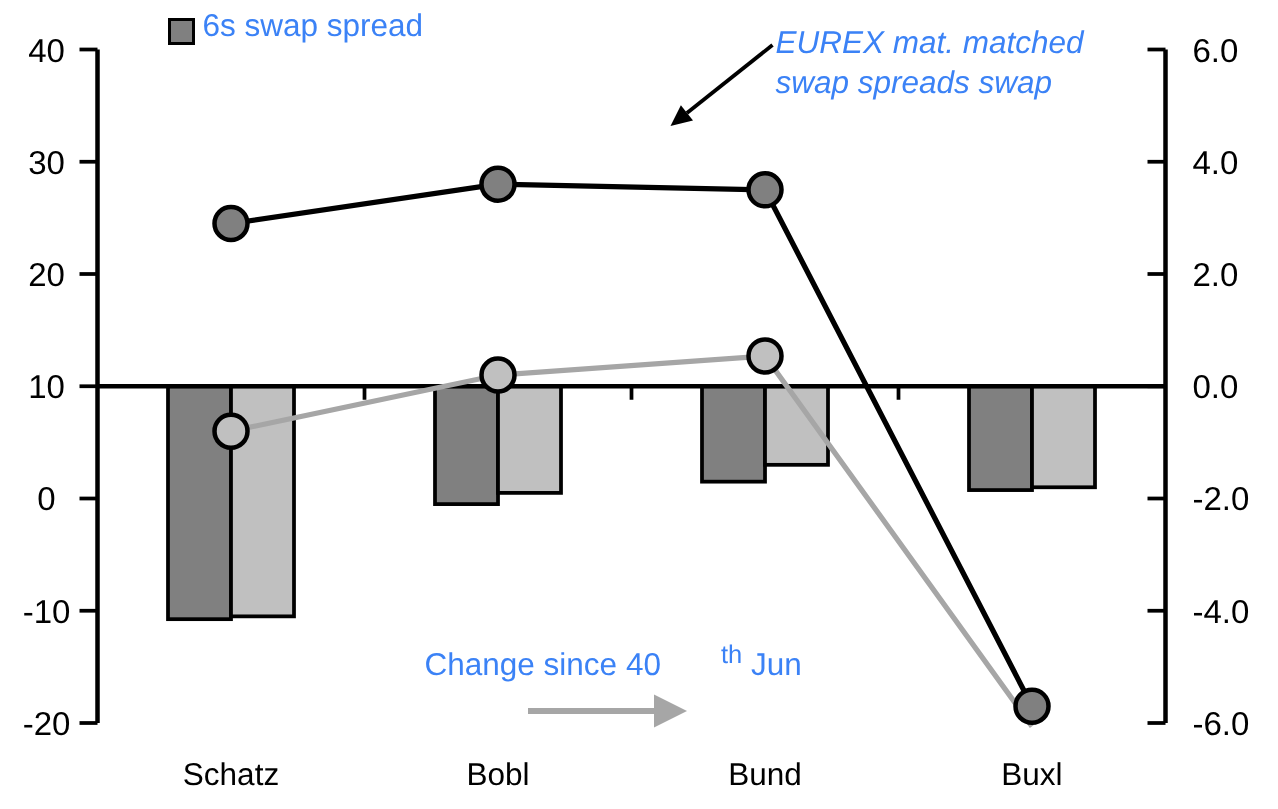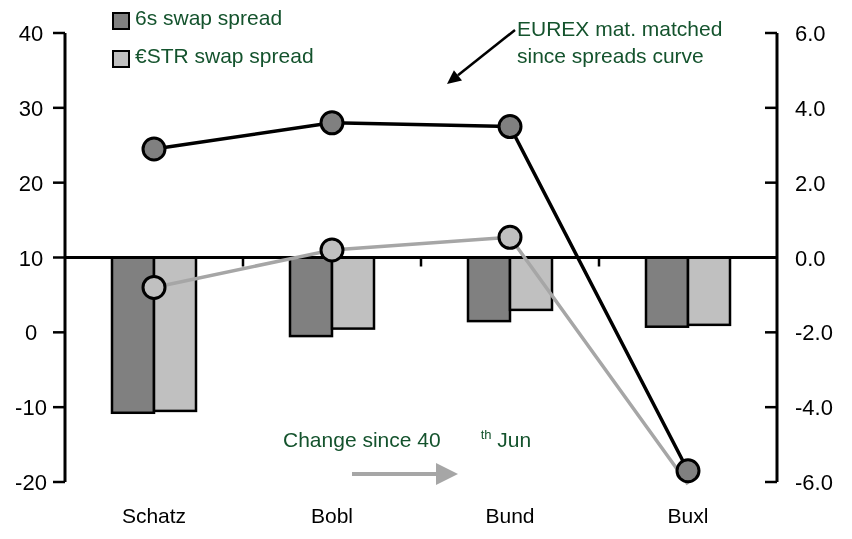--- a/index.html
+++ b/index.html
@@ -1,24 +1,24 @@
 <!DOCTYPE html>
 <html><head>
 <meta charset="utf-8">
 <style>
   html,body{margin:0;padding:0;background:#ffffff;}
   .stage{position:relative;width:852px;height:539px;background:#ffffff;
-         font-family:"Liberation Sans", sans-serif;color:#14532d;overflow:hidden;}
+         font-family:"Liberation Sans", sans-serif;color:#3b82f6;overflow:hidden;}
   .stage svg{position:absolute;left:0;top:0;}
   .legend{position:absolute;left:112px;top:6px;display:flex;flex-direction:column;gap:14px;}
   .legend-row{display:flex;align-items:flex-end;gap:5px;font-size:21px;line-height:24px;}
   .swatch{width:14px;height:14px;border:2px solid #000;margin-top:3px;flex:none;}
-  .anno-curve{position:absolute;left:517px;top:15px;font-size:21px;line-height:27px;white-space:nowrap;}
+  .anno-curve{position:absolute;left:517px;top:15px;font-size:21px;line-height:27px;white-space:nowrap;font-style:italic;}
   .anno-change{position:absolute;left:283px;top:427px;width:234px;text-align:center;font-size:21px;white-space:nowrap;}
-  .anno-change sup{font-size:13px;padding-left:40px;}
+  .anno-change sup{font-size:17px;padding-left:40px;}
 </style>
 </head>
 <body>
 
 <div class="stage">
 
   <svg id="chart-svg" width="852" height="539" viewBox="0 0 852 539">
       <rect x="112" y="257.5" width="42" height="155.2791666666667" fill="#808080" stroke="#000" stroke-width="2.5"></rect>
       <rect x="290" y="257.5" width="42" height="78.57499999999999" fill="#808080" stroke="#000" stroke-width="2.5"></rect>
       <rect x="468" y="257.5" width="42" height="63.60833333333335" fill="#808080" stroke="#000" stroke-width="2.5"></rect>
@@ -78,26 +78,22 @@
       <polygon points="447,84 453.9213179315658,70.20342948083888 462.00578579838646,80.3838704983167" fill="#000000"></polygon>
       <line x1="352" y1="474" x2="436" y2="474" stroke="#A6A6A6" stroke-width="4"></line>
       <polygon points="458,474 436,485 436,463" fill="#A6A6A6"></polygon>
     </svg>
 
   <div class="legend">
     <div class="legend-row">
       <span class="swatch" style="background: rgb(128, 128, 128);"></span>
       <span>6s swap spread</span>
     </div>
-    <div class="legend-row">
-      <span class="swatch" style="background: rgb(192, 192, 192);"></span>
-      <span>€STR swap spread</span>
-    </div>
   </div>
 
   <div class="anno-curve">
     <div>EUREX mat. matched</div>
-    <div>since spreads curve</div>
+    <div>swap spreads swap</div>
   </div>
 
   <div class="anno-change"><span>Change since 40</span><sup>th</sup><span> Jun</span></div>
 
 </div>
 
 </body></html>

